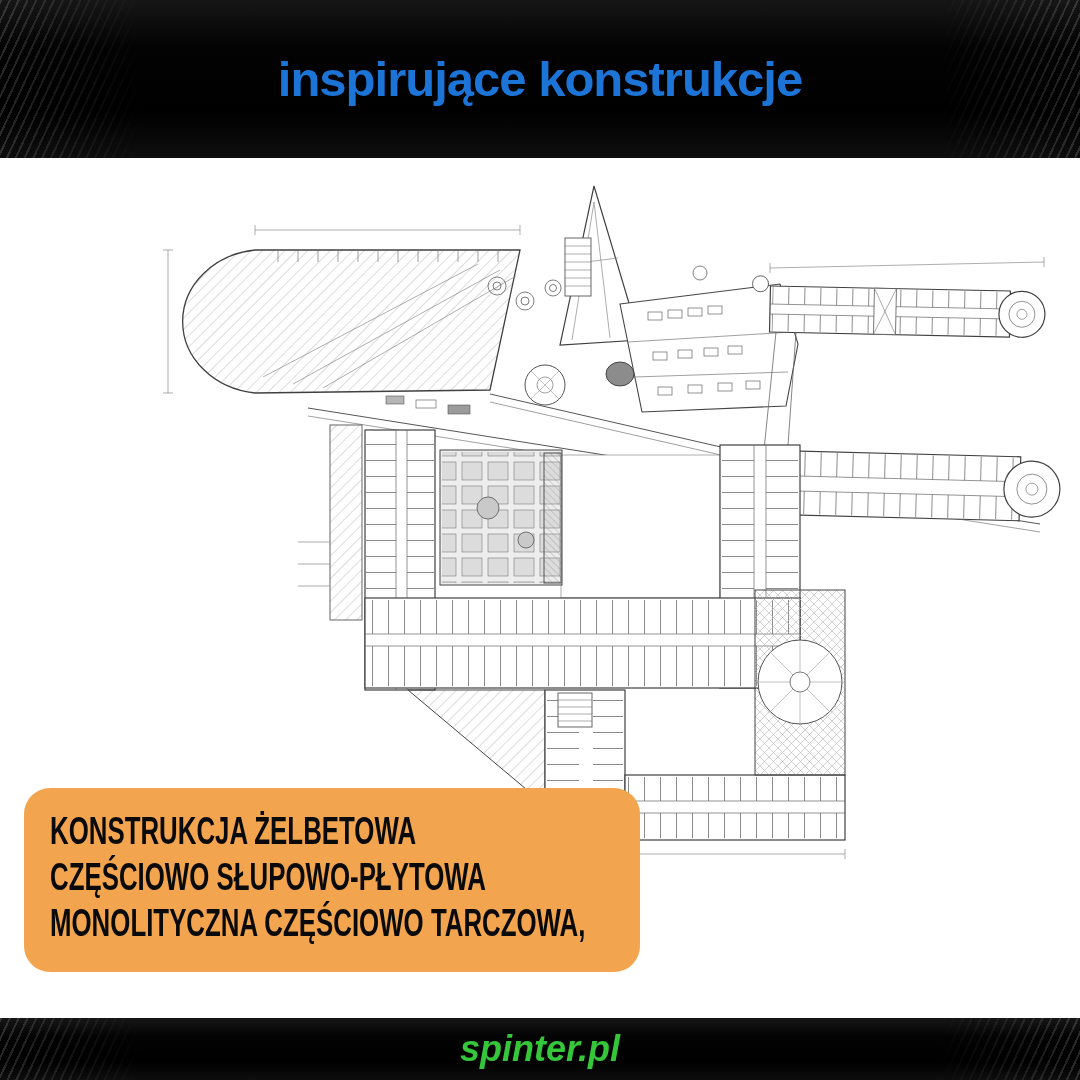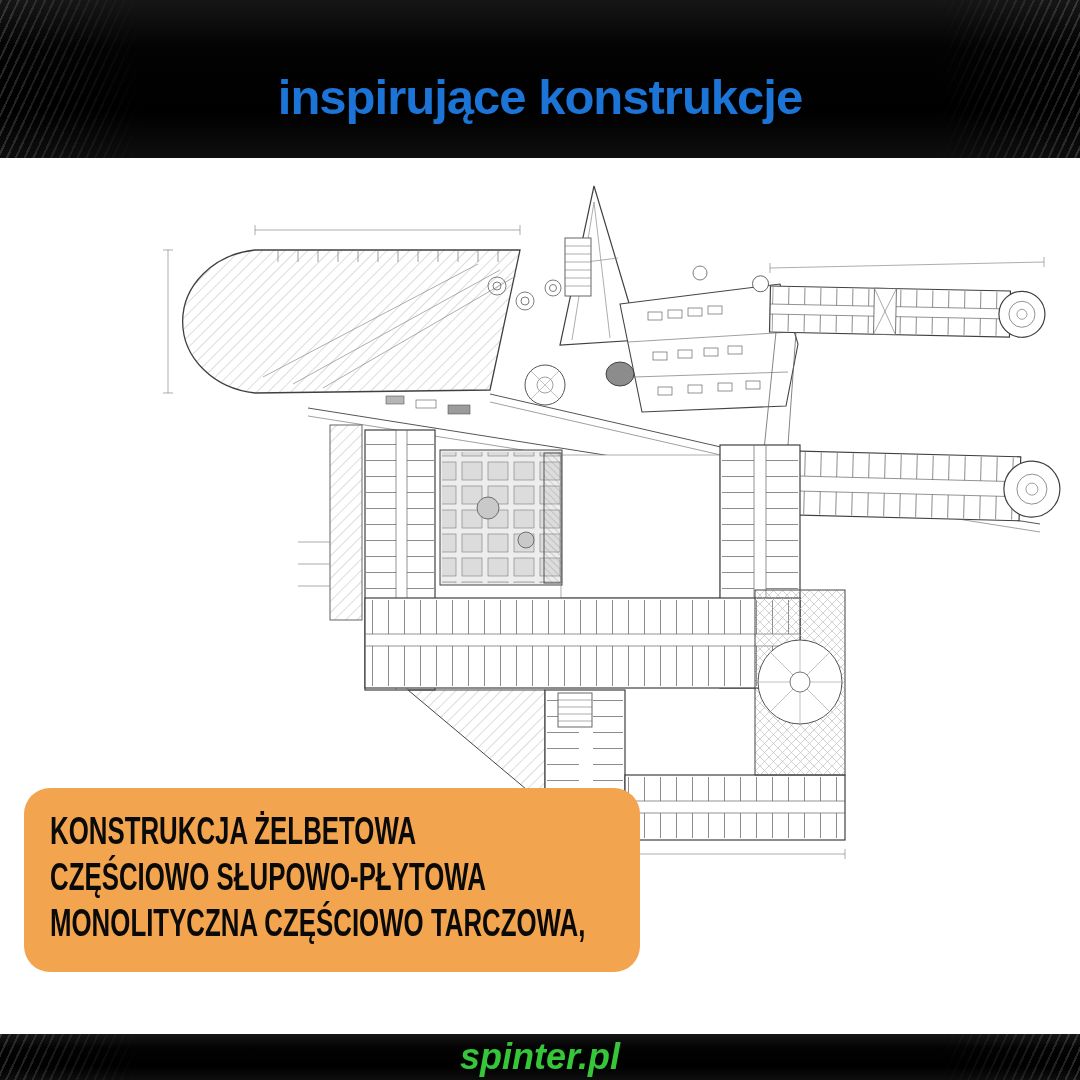--- a/index.html
+++ b/index.html
@@ -12,22 +12,22 @@
     background:linear-gradient(180deg,#161616 0%,#030303 30%,#000 70%,#0e0e0e 100%);
     display:flex;align-items:center;justify-content:center;
   }
   .band::before{
     content:"";position:absolute;inset:0;pointer-events:none;
     background:repeating-linear-gradient(115deg,rgba(255,255,255,.25) 0 2px,rgba(255,255,255,0) 2px 8px);
     -webkit-mask:linear-gradient(90deg,#000 0%,transparent 13%,transparent 87%,#000 100%);
     mask:linear-gradient(90deg,#000 0%,transparent 13%,transparent 87%,#000 100%);
     opacity:.6;
   }
-  .band-top{top:0;height:158px;align-items:flex-end;}
-  .band-bottom{bottom:0;height:46px;}
+  .band-top{top:0;height:158px;}
+  .band-bottom{bottom:0;height:62px;}
   .title{
     color:#1b74d6;font-size:49px;font-weight:700;letter-spacing:-1px;white-space:nowrap;
   }
   .brand{
     color:#35c63a;font-size:36px;font-weight:700;font-style:italic;letter-spacing:0;
   }
   .plan{
     position:absolute;left:148px;top:172px;width:916px;height:700px;z-index:1;margin:0;
   }
   .plan svg{display:block;width:100%;height:100%;}

